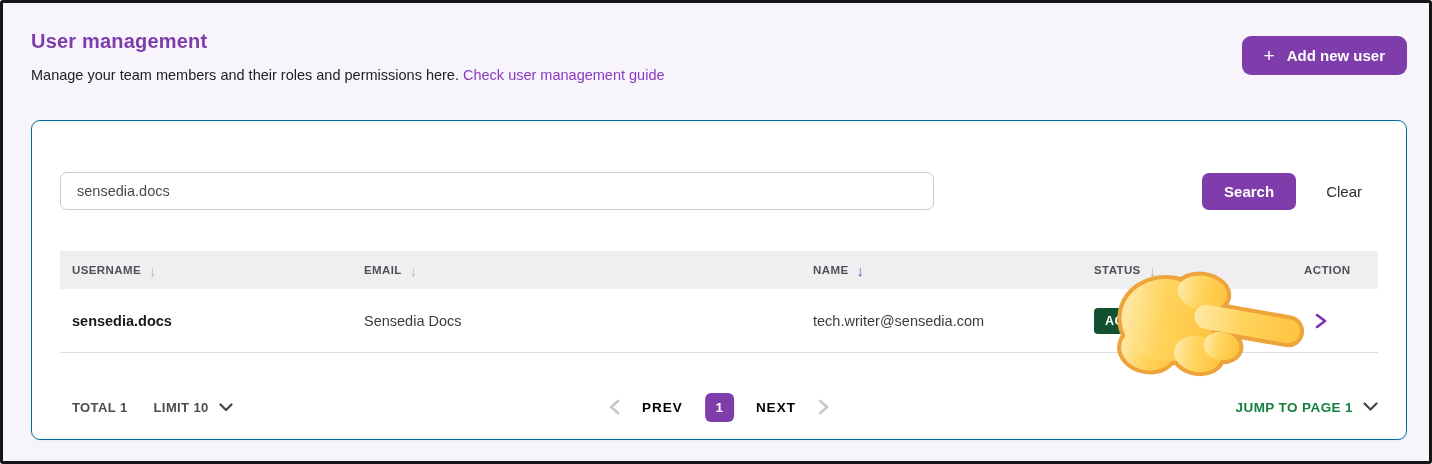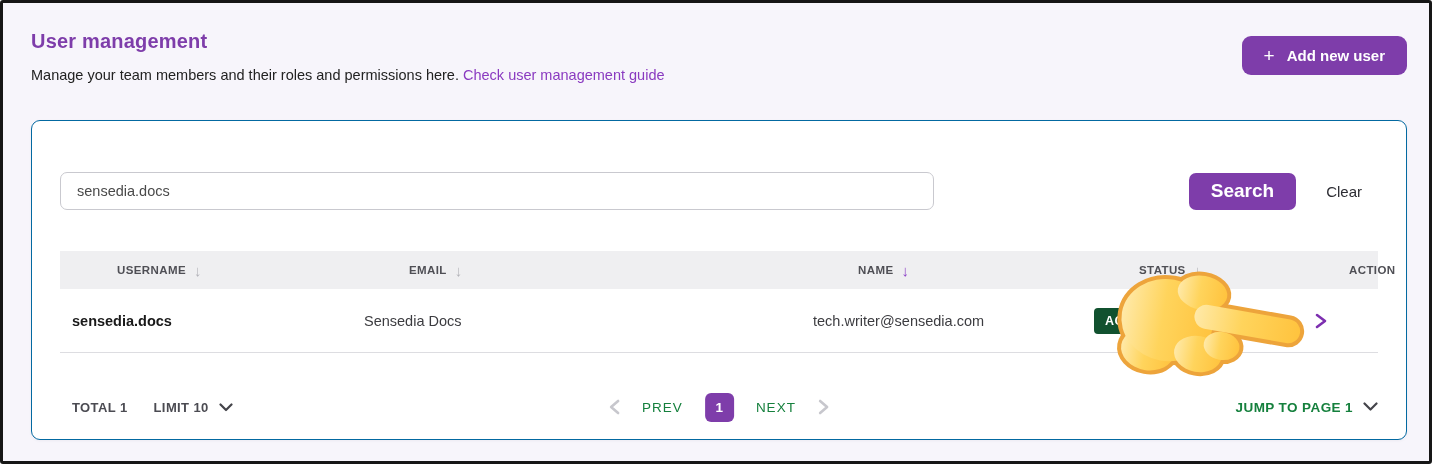--- a/index.html
+++ b/index.html
@@ -45,38 +45,38 @@
   
   .search-row{display:flex;align-items:center;margin-top:51px;height:38px;}
   .search-input{
     width:874px;height:38px;border:1px solid #c9c9cf;border-radius:7px;
     padding:0 16px;font-size:14.5px;color:#4a4a4a;outline:none;
     font-family:inherit;background:#fff;
   }
   .search-spacer{flex:1;}
   .search-btn{
     background:var(--accent);color:#fff;border:none;border-radius:7px;
-    height:37px;padding:0 22px;font-size:19px;font-weight:700;cursor:pointer;
+    height:37px;padding:0 22px;font-size:15px;font-weight:700;cursor:pointer;
     font-family:inherit;
   }
   .clear-btn{
     background:none;border:none;color:#2d2d33;font-size:15px;font-weight:400;
     margin-left:30px;margin-right:16px;cursor:pointer;font-family:inherit;
   }
   
   .table{margin-top:41px;}
   .thead,.trow{
     display:grid;
     grid-template-columns:292px 449px 281px 210px 1fr;
     align-items:center;
   }
   .thead{background:#efeff1;height:38px;}
   .th{
     padding-left:12px;font-size:11.5px;font-weight:700;color:#4f4f55;
-    letter-spacing:.4px;display:flex;align-items:center;gap:8px;margin-left:45px;
+    letter-spacing:.4px;display:flex;align-items:center;gap:8px;
   }
   .sort-arrow{font-size:15px;font-weight:400;color:#b4b4ba;}
   .sort-arrow.active{color:#8e44c8;}
   .trow{height:64px;border-bottom:1px solid #dddde1;}
   .td{padding-left:12px;font-size:14.5px;color:#3c3c40;}
   .td.username{font-weight:700;color:#191919;}
   .status-badge{
     display:inline-block;background:var(--green);color:#fff;
     font-size:12.5px;font-weight:700;letter-spacing:.4px;
     padding:6px 11px;border-radius:4px;
@@ -90,21 +90,21 @@
   }
   .footer-left{display:flex;align-items:center;gap:26px;padding-left:12px;}
   .total-label,.limit-label{
     font-size:13px;font-weight:700;color:#4b4b52;letter-spacing:.4px;
   }
   .limit-wrap,.jump-wrap{display:flex;align-items:center;gap:10px;cursor:pointer;justify-content:flex-end;}
   .pagination{
     position:absolute;left:50%;transform:translateX(-50%);
     display:flex;align-items:center;gap:22px;
   }
-  .pg-label{font-size:13.5px;font-weight:400;color:#15803d;letter-spacing:1px;cursor:default;}
+  .pg-label{font-size:13.5px;font-weight:700;color:#000000;letter-spacing:1px;cursor:default;}
   .pg-chevron{display:inline-flex;cursor:default;}
   .pg-current{
     width:29px;height:29px;background:var(--accent);color:#fff;border-radius:6px;
     display:flex;align-items:center;justify-content:center;
     font-size:13.5px;font-weight:700;cursor:pointer;
   }
   .footer-right{margin-left:auto;}
   .jump-label{font-size:13.5px;font-weight:700;color:#15803d;letter-spacing:.4px;}
   
   .hand-overlay{position:absolute;left:1102px;top:258px;width:206px;height:126px;z-index:9;pointer-events:none;}

